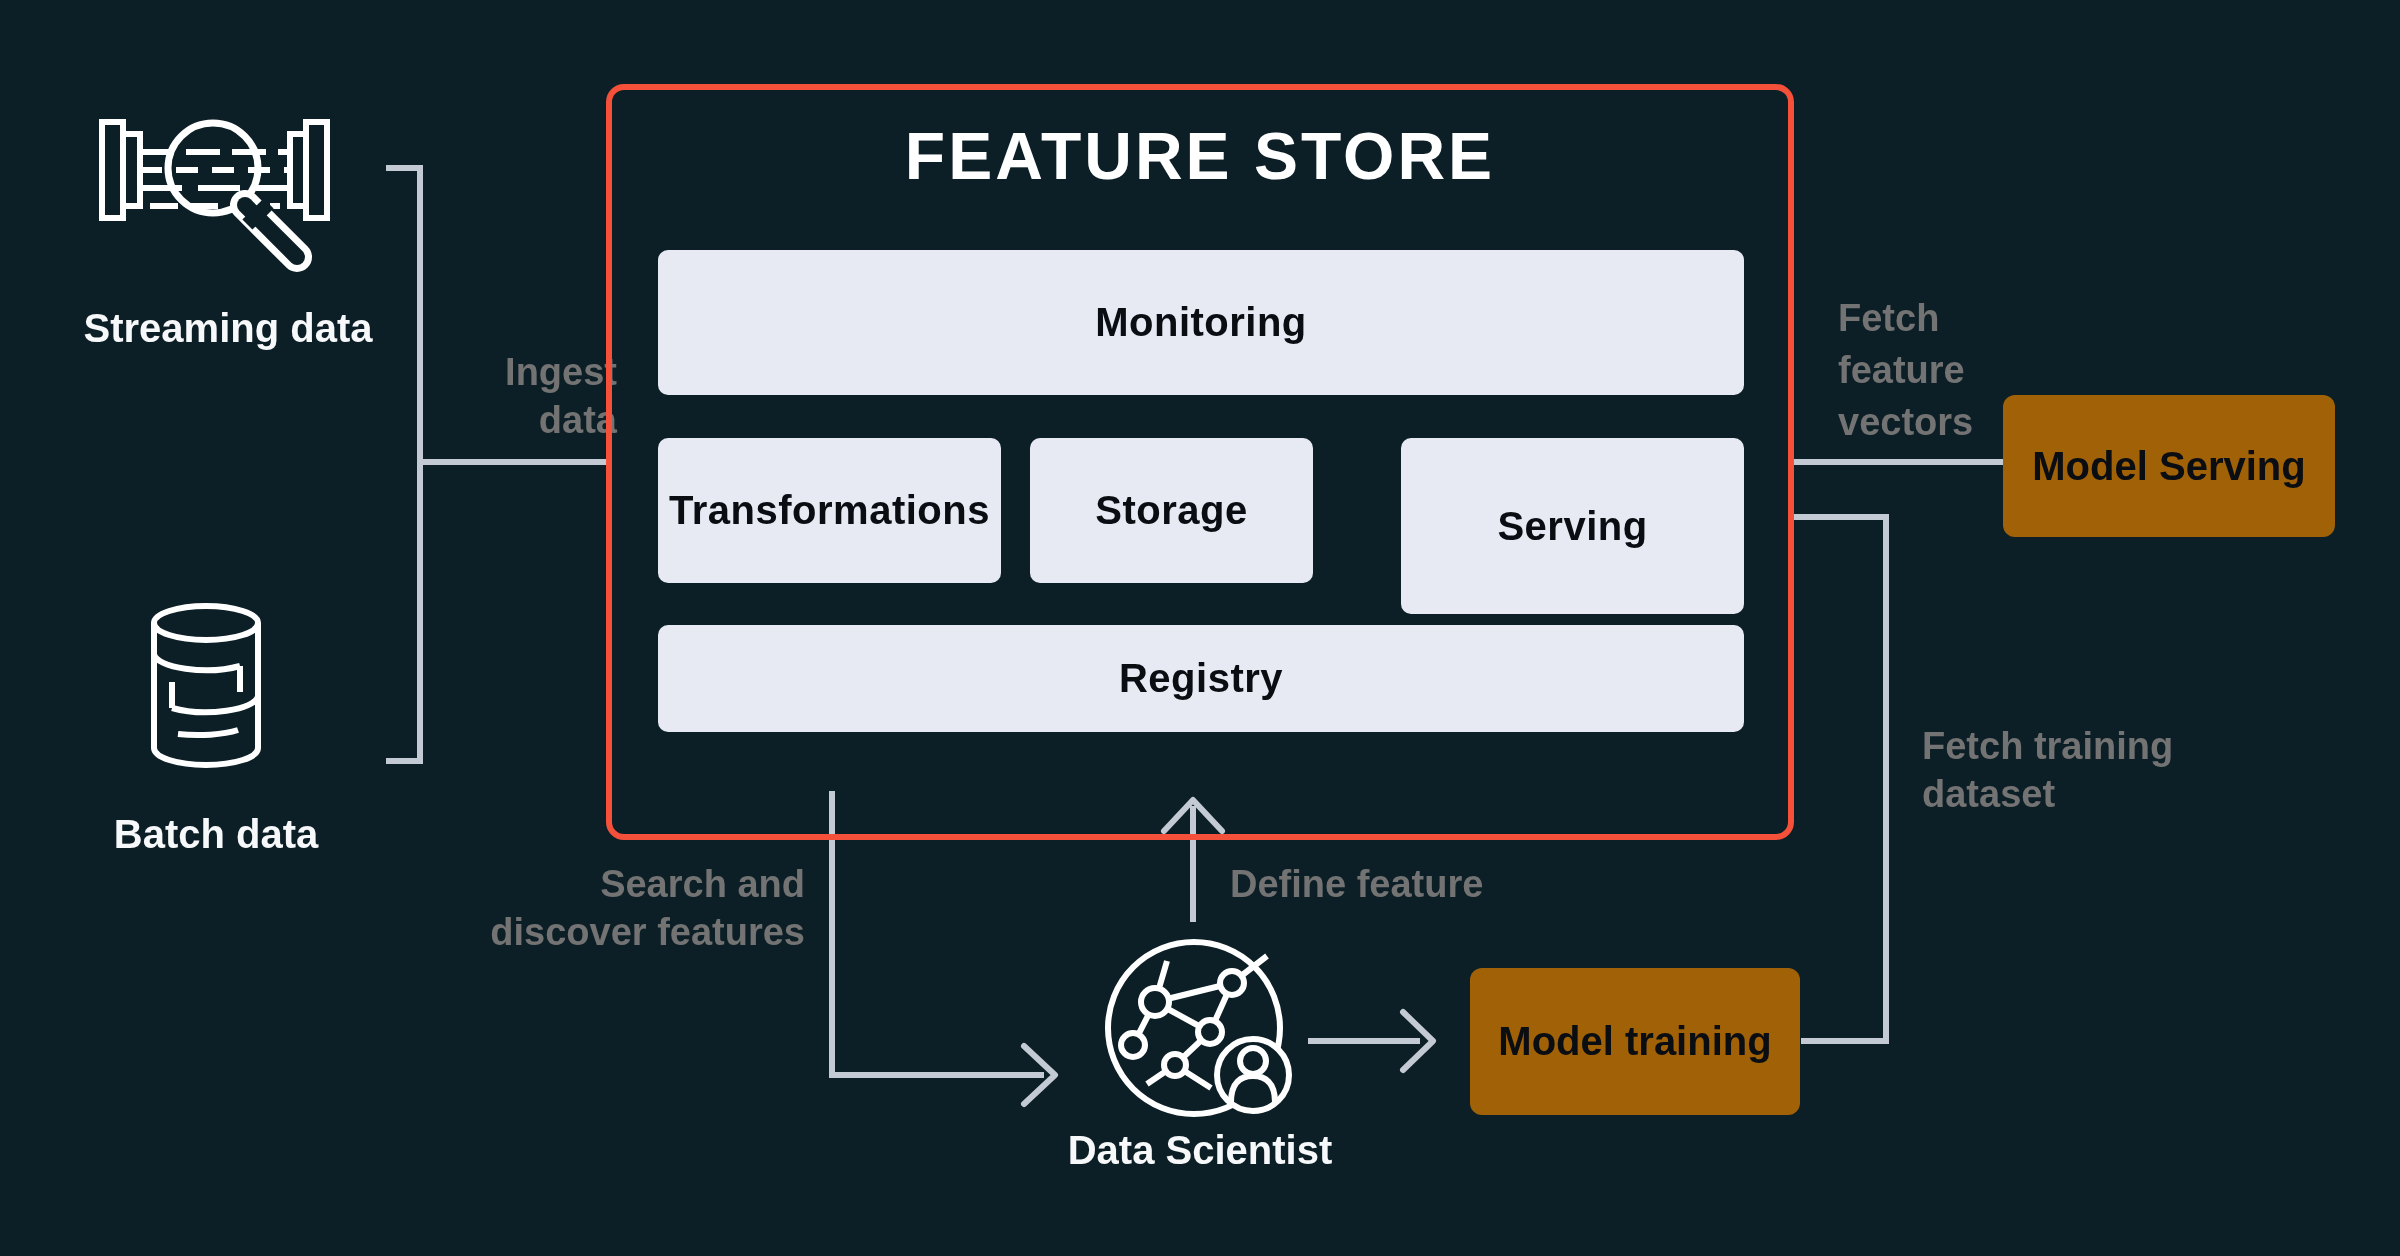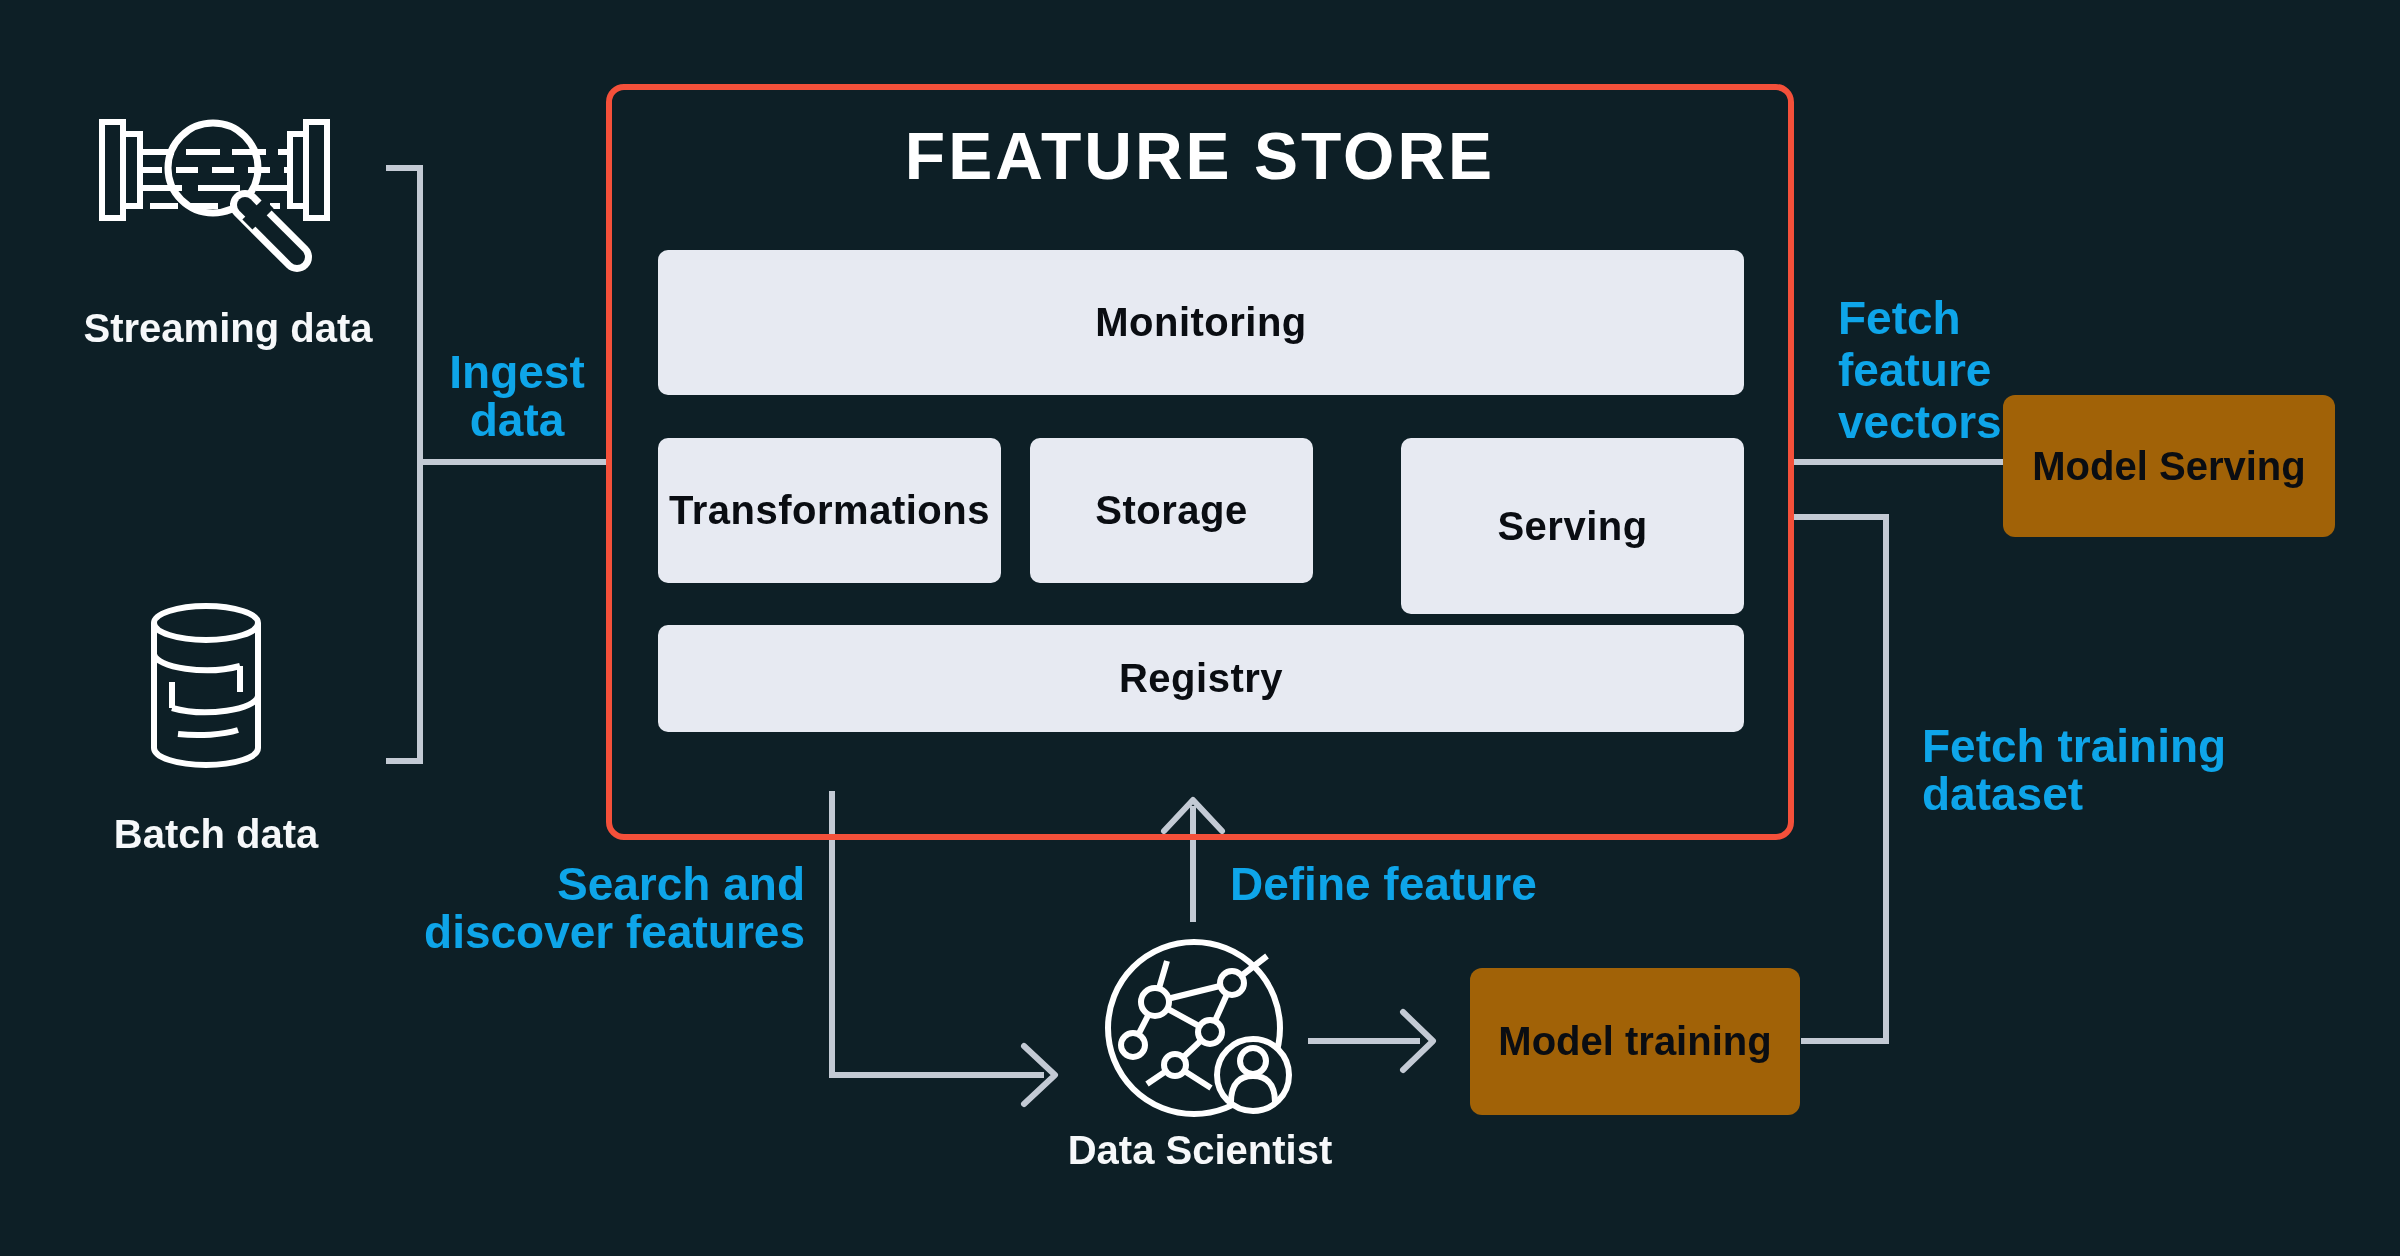--- a/index.html
+++ b/index.html
@@ -13,23 +13,23 @@
   .fbox .lbl{color:#0a0d12;font-weight:bold;font-size:40px;letter-spacing:.5px;}
   .extbox{position:absolute;background:#a16207;border-radius:12px;
           display:flex;align-items:center;justify-content:center;}
   .extbox .lbl{color:#0a0d12;font-weight:bold;font-size:40px;}
   
   .store-frame{position:absolute;left:606px;top:84px;width:1188px;height:756px;
                border:6px solid #f4503a;border-radius:18px;box-sizing:border-box;}
   .store-title{position:absolute;left:606px;top:118px;width:1188px;text-align:center;
                color:#ffffff;font-weight:bold;font-size:66px;letter-spacing:3px;}
   
-  .annot{position:absolute;color:#0ea5e9;font-weight:bold;font-size:46px;line-height:48px;}
+  .annot{position:absolute;color:#737373;font-weight:bold;font-size:38px;line-height:48px;}
   .annot div{white-space:nowrap;}
-  .center{text-align:center;}
+  .center{text-align:right;}
   .right{text-align:right;}
   .src-label{position:absolute;color:#f6f8fa;font-weight:bold;font-size:40px;
              text-align:center;white-space:nowrap;}
 </style>
 </head>
 <body>
 
 <div class="canvas">
 
   <svg class="abs" style="left:0;top:0;" width="2400" height="1256" viewBox="0 0 2400 1256" fill="none" stroke="#c3cad4" stroke-width="6">

